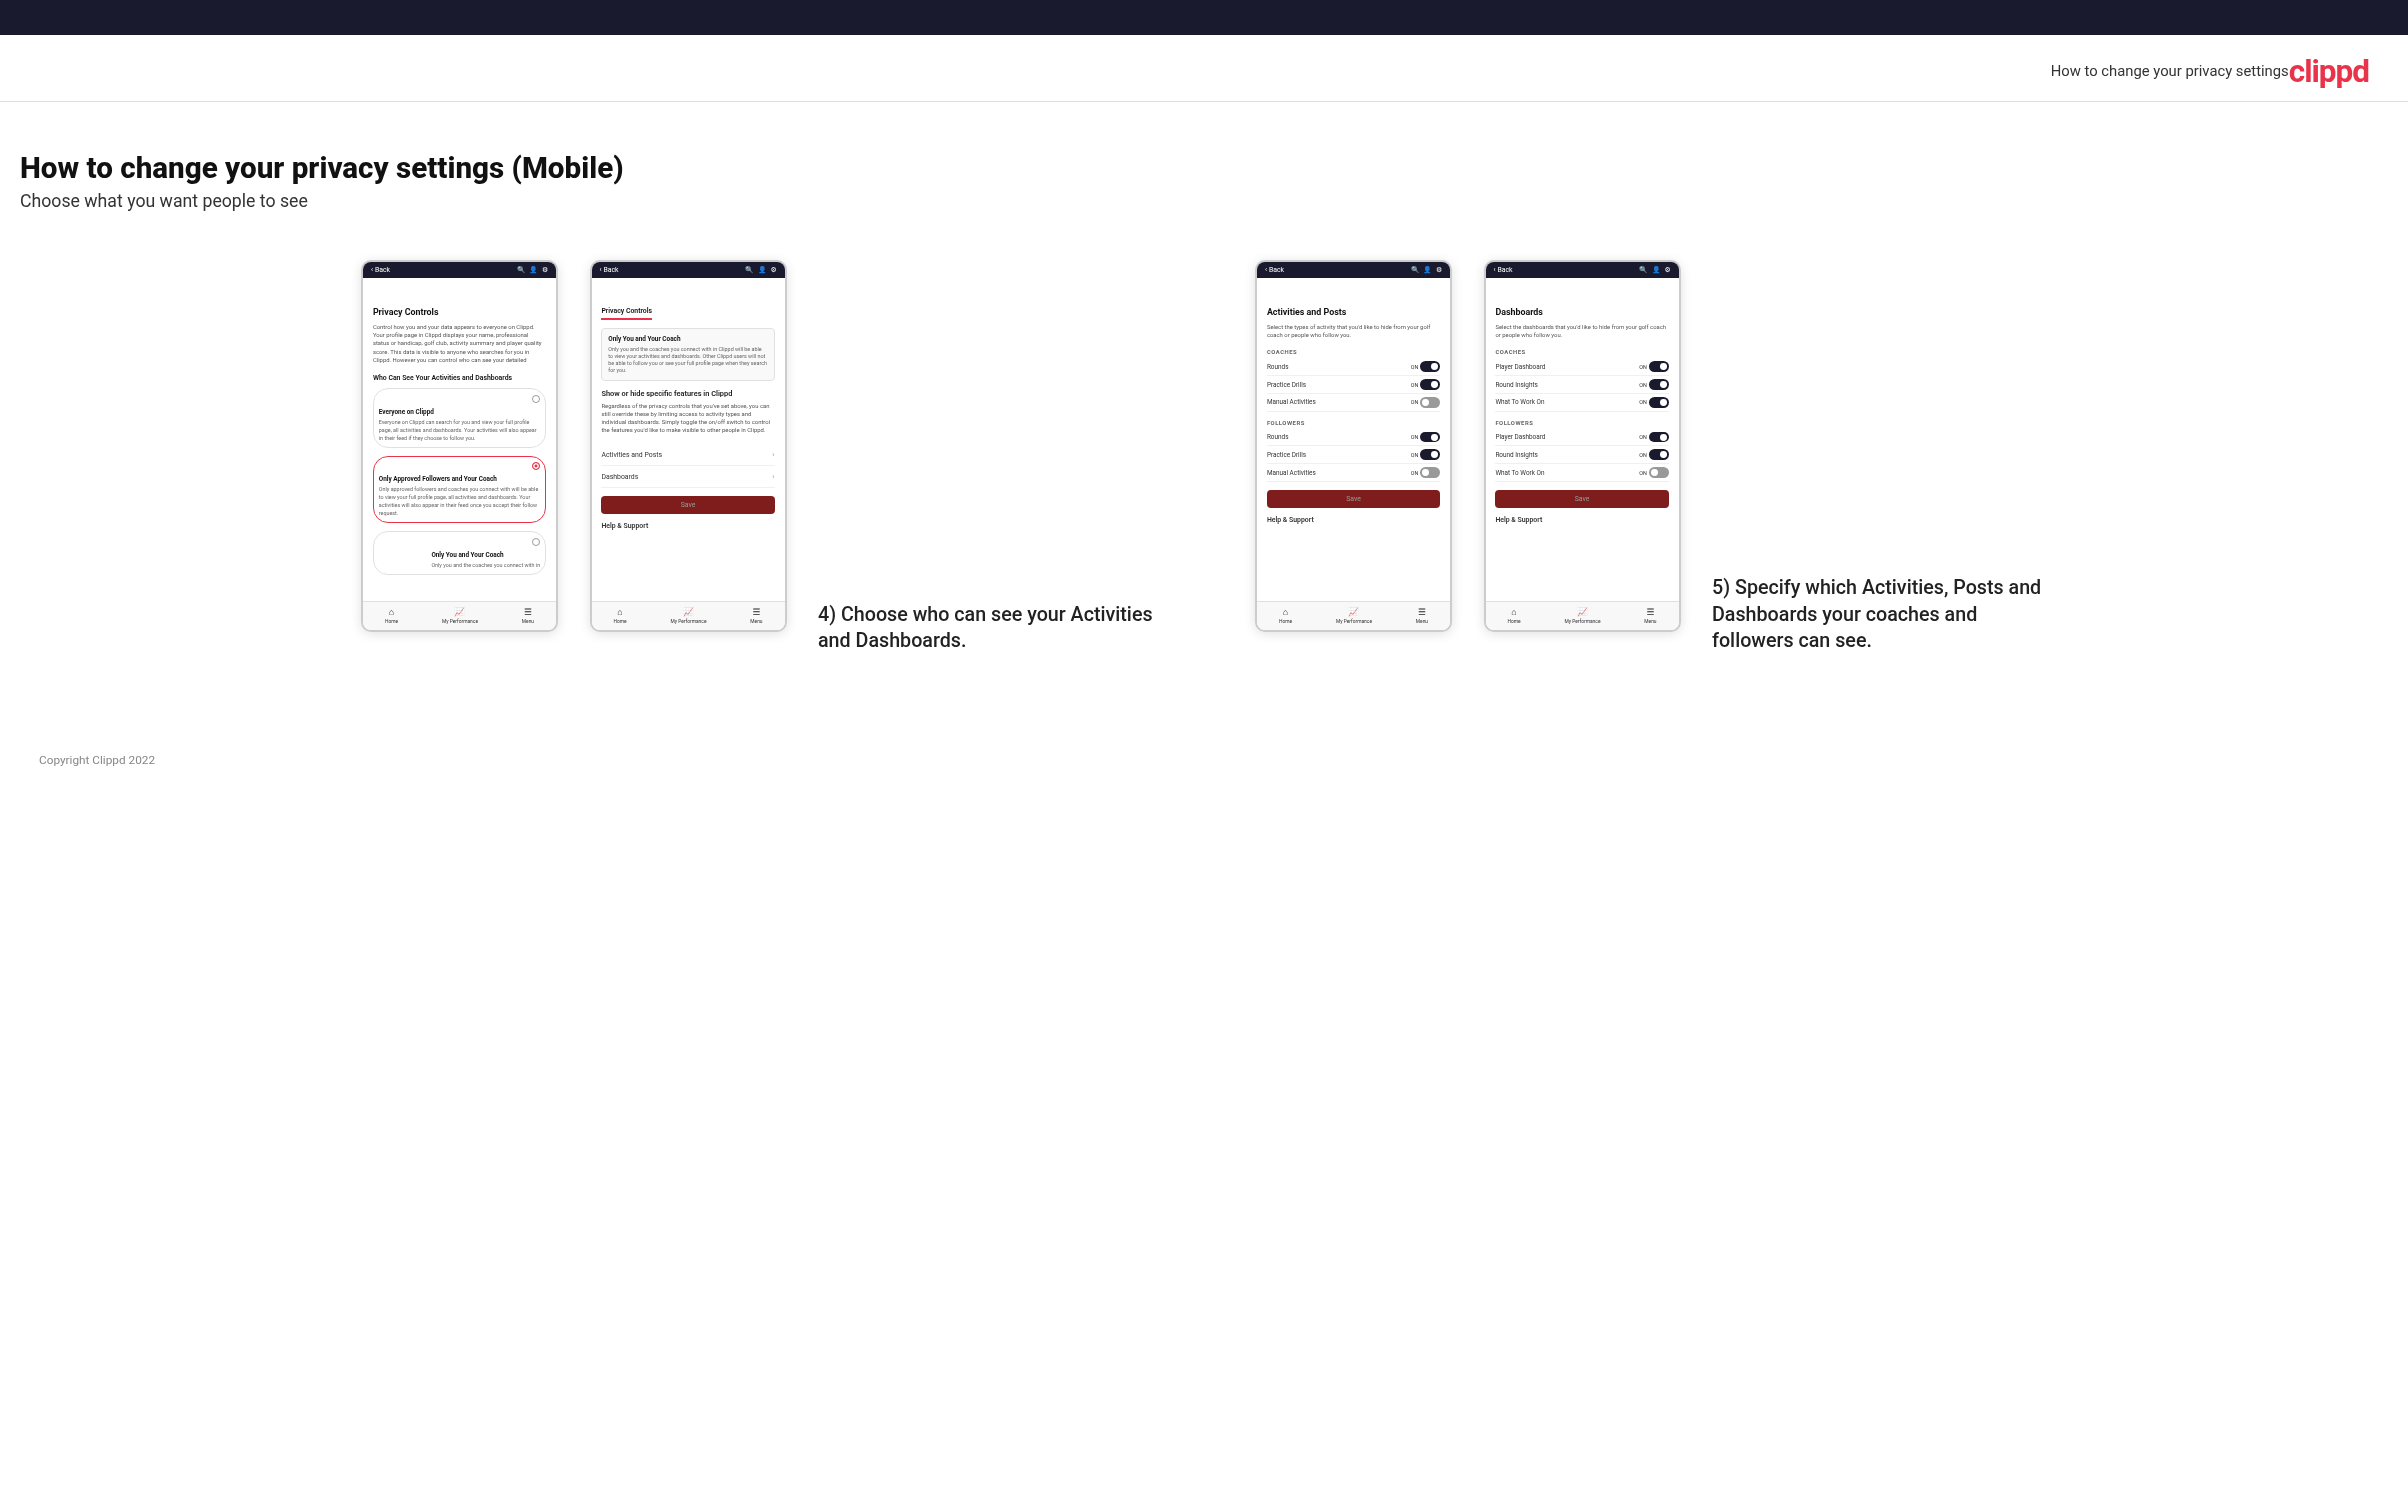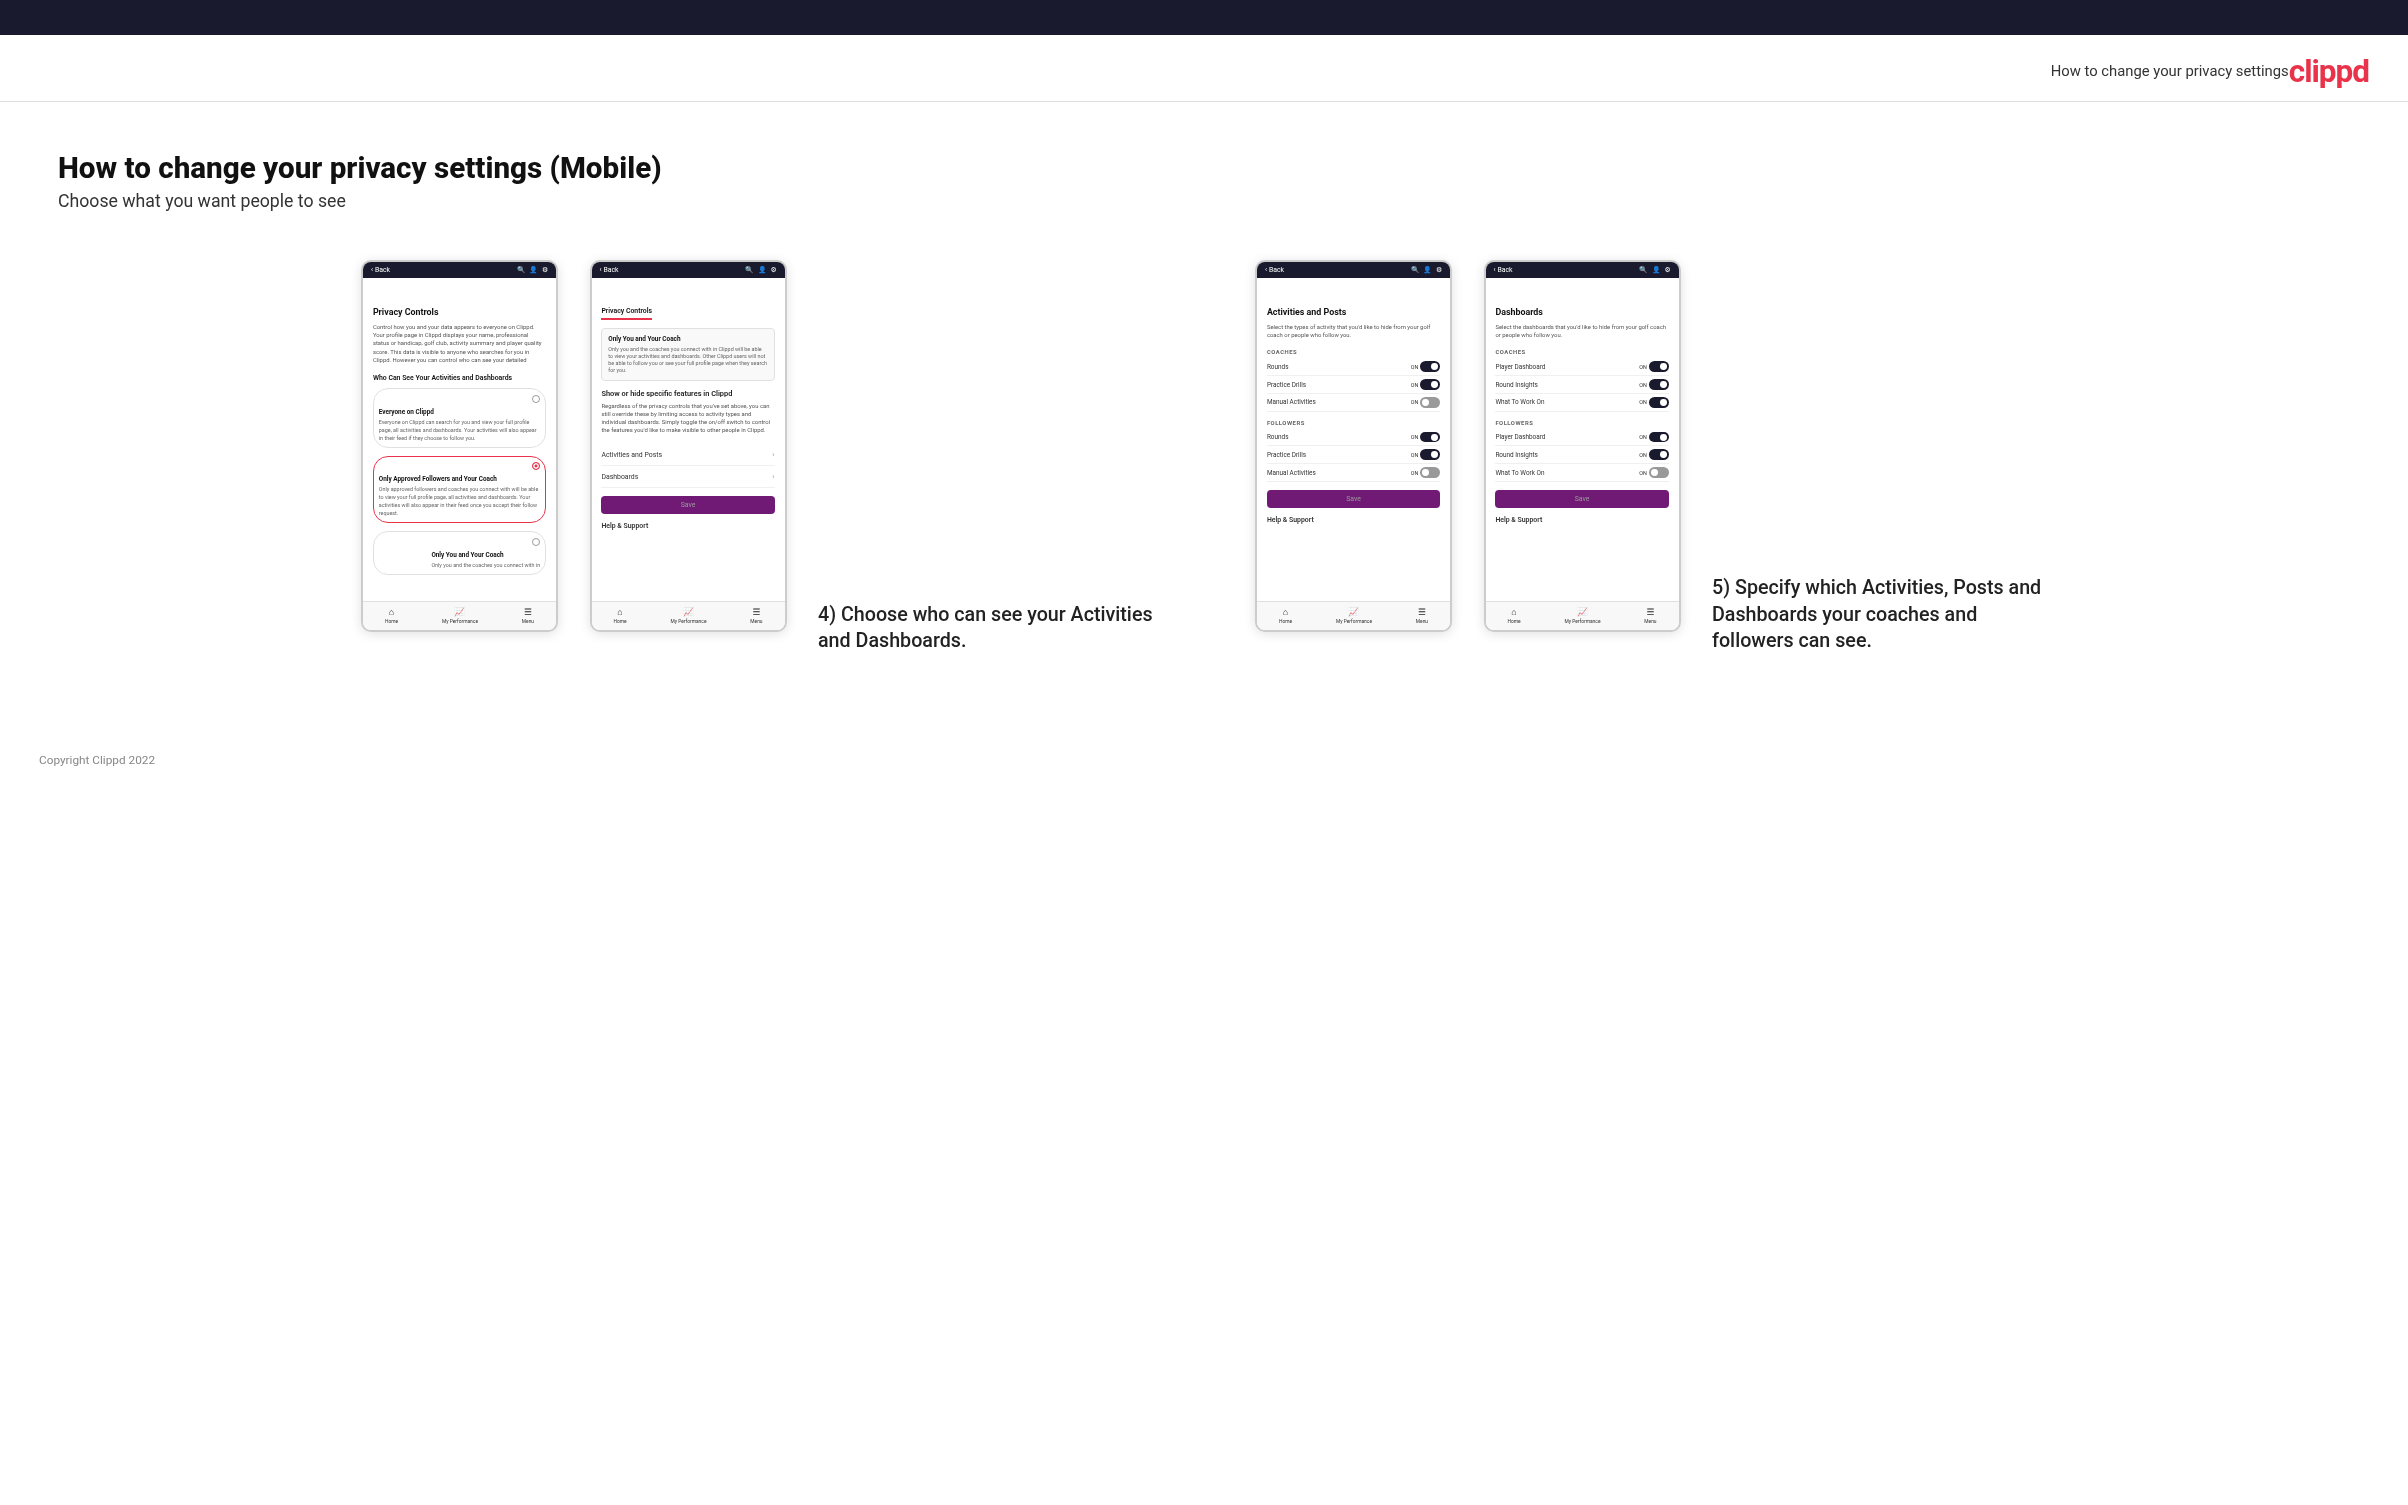--- a/index.html
+++ b/index.html
@@ -32,21 +32,21 @@
     }
 
     .logo {
       font-size: 31.5px;
       font-weight: 700;
       color: #e8334a;
       letter-spacing: -1px;
     }
 
     .page-content {
-      padding: 49px 58px 59px;
+      padding: 49px 20px 59px;
     }
 
     .main-title {
       font-size: 29.6px;
       font-weight: 800;
       color: #111;
       margin-bottom: 5.9px;
     }
 
     .main-subtitle {
@@ -255,21 +255,21 @@
     }
 
     .nav-arrow {
       font-size: 7.9px;
       color: #999;
     }
 
     .save-btn {
       width: 100%;
       padding: 4.9px;
-      background: #701a75;
+      background: #7f1d1d;
       color: #999;
       font-size: 6.9px;
       text-align: center;
       border-radius: 3.9px;
       margin: 7.9px 0;
     }
 
     .help-support {
       font-size: 6.9px;
       font-weight: 600;

